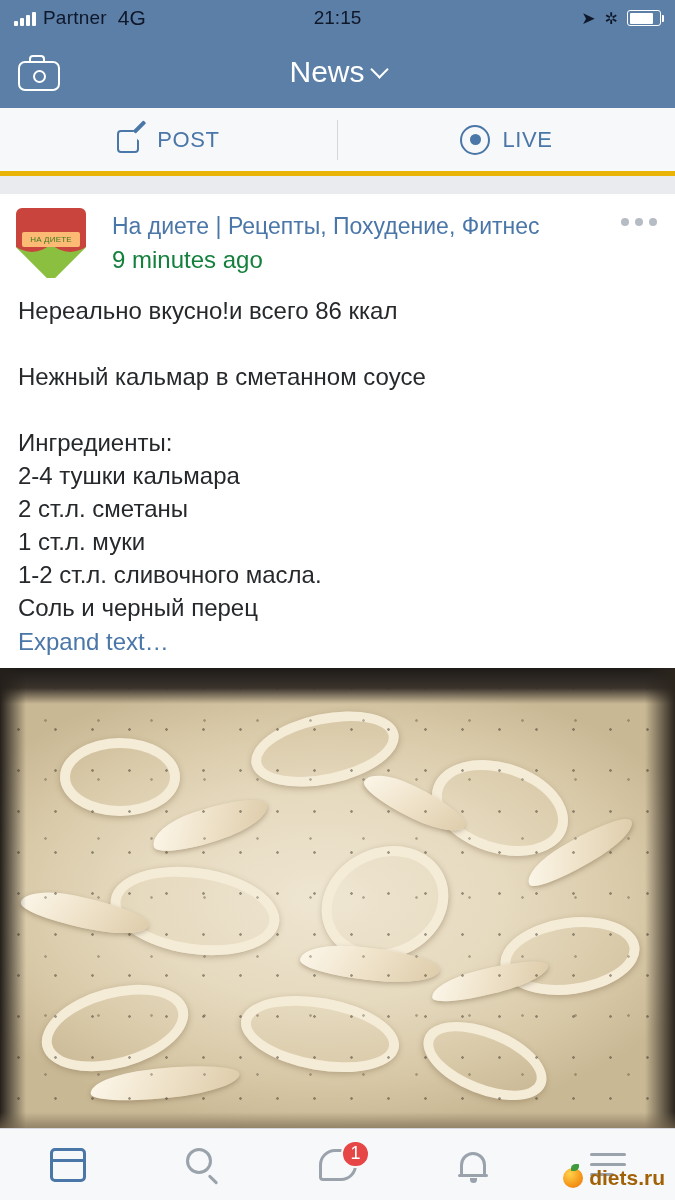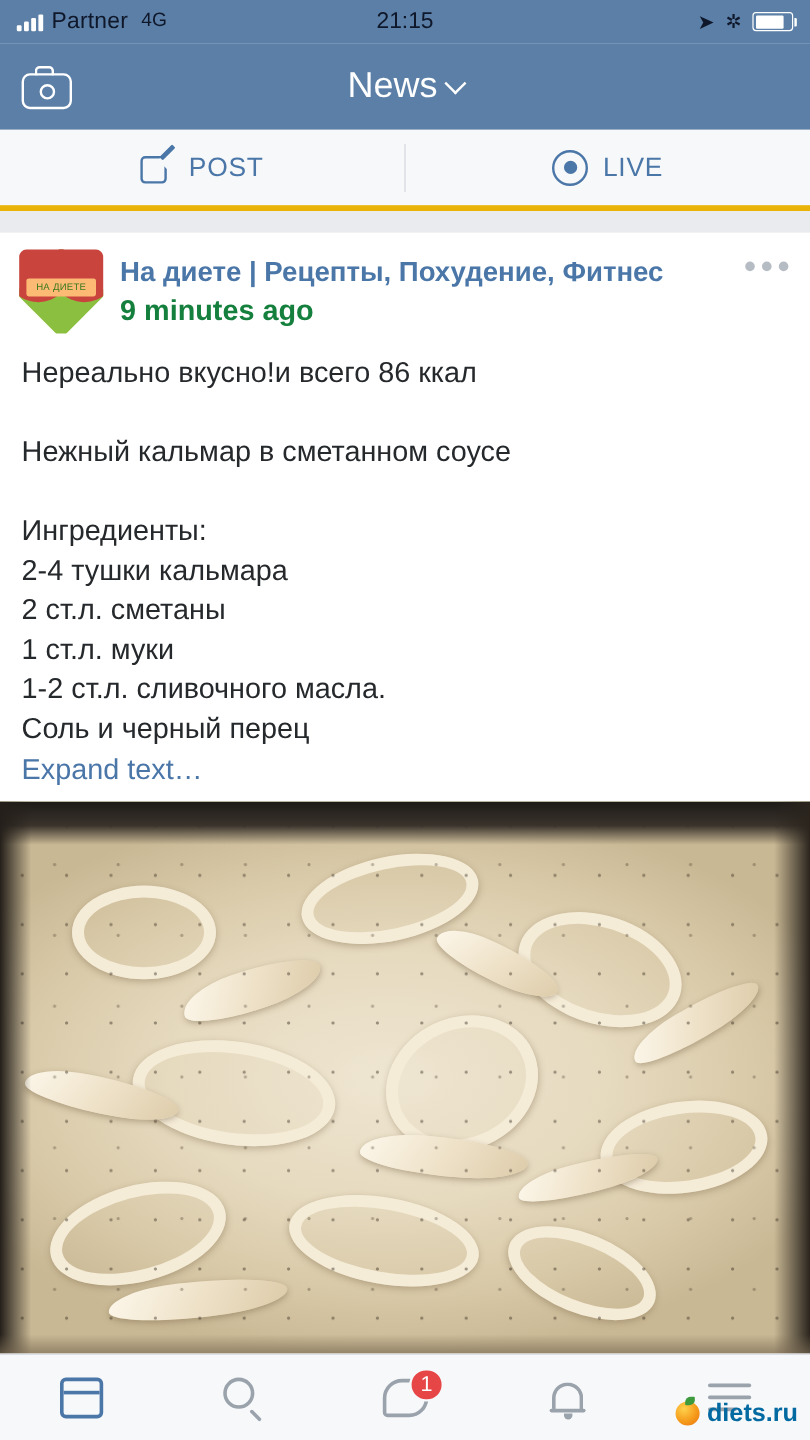--- a/index.html
+++ b/index.html
@@ -31,21 +31,21 @@
     position: relative;
   }
   .sb-left { display: flex; align-items: center; gap: 7px; }
   .signal { display: flex; align-items: flex-end; gap: 2px; height: 15px; }
   .signal i { display: block; width: 4px; background: #ffffff; border-radius: 1px; }
   .signal i:nth-child(1) { height: 5px; }
   .signal i:nth-child(2) { height: 8px; }
   .signal i:nth-child(3) { height: 11px; }
   .signal i:nth-child(4) { height: 14px; }
   .carrier { font-size: 19px; letter-spacing: 0.2px; }
-  .net { font-size: 16px; margin-left: 4px; }
+  .net { font-size: 21px; margin-left: 4px; }
   .sb-center {
     position: absolute;
     left: 0; right: 0;
     text-align: center;
     font-size: 19px;
     font-weight: 400;
     pointer-events: none;
   }
   .sb-right {
     margin-left: auto;
@@ -219,21 +219,21 @@
     position: relative;
   }
   .avatar {
     width: 70px; height: 70px;
     border-radius: 6px;
     flex: 0 0 auto;
     background: #ffffff;
     overflow: hidden;
     position: relative;
   }
-  .post-meta { margin-left: 14px; padding-top: 4px; font-weight: bold; }
+  .post-meta { margin-left: 26px; padding-top: 4px; }
   .post-author {
     color: #4a76a8;
     font-size: 23px;
     line-height: 28px;
   }
   .post-time {
     color: #15803d;
     font-size: 24px;
     margin-top: 6px;
   }
@@ -430,21 +430,21 @@
   .ic-menu i:nth-child(3) { top: 20px; width: 24px; }
 
   .watermark {
     position: absolute;
     right: 10px;
     bottom: 10px;
     display: flex;
     align-items: center;
     gap: 6px;
     font-size: 21px;
-    color: #0369a1;
+    color: #a16207;
     font-weight: bold;
   }
   .wm-dot {
     width: 20px; height: 20px;
     border-radius: 50%;
     background: radial-gradient(circle at 35% 30%, #ffd24d 0%, #f59b1b 55%, #e8700f 100%);
     position: relative;
   }
   .wm-dot::after {
     content: "";

